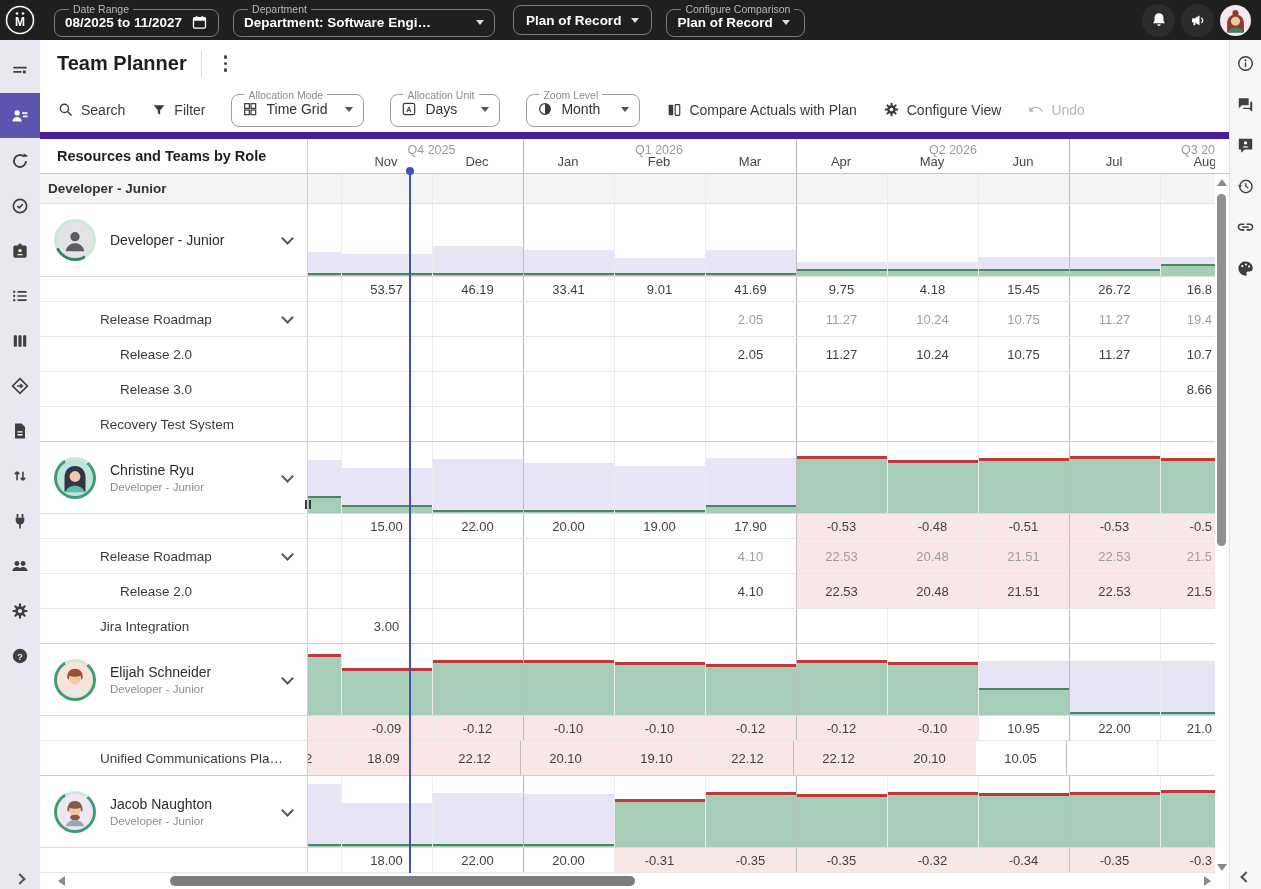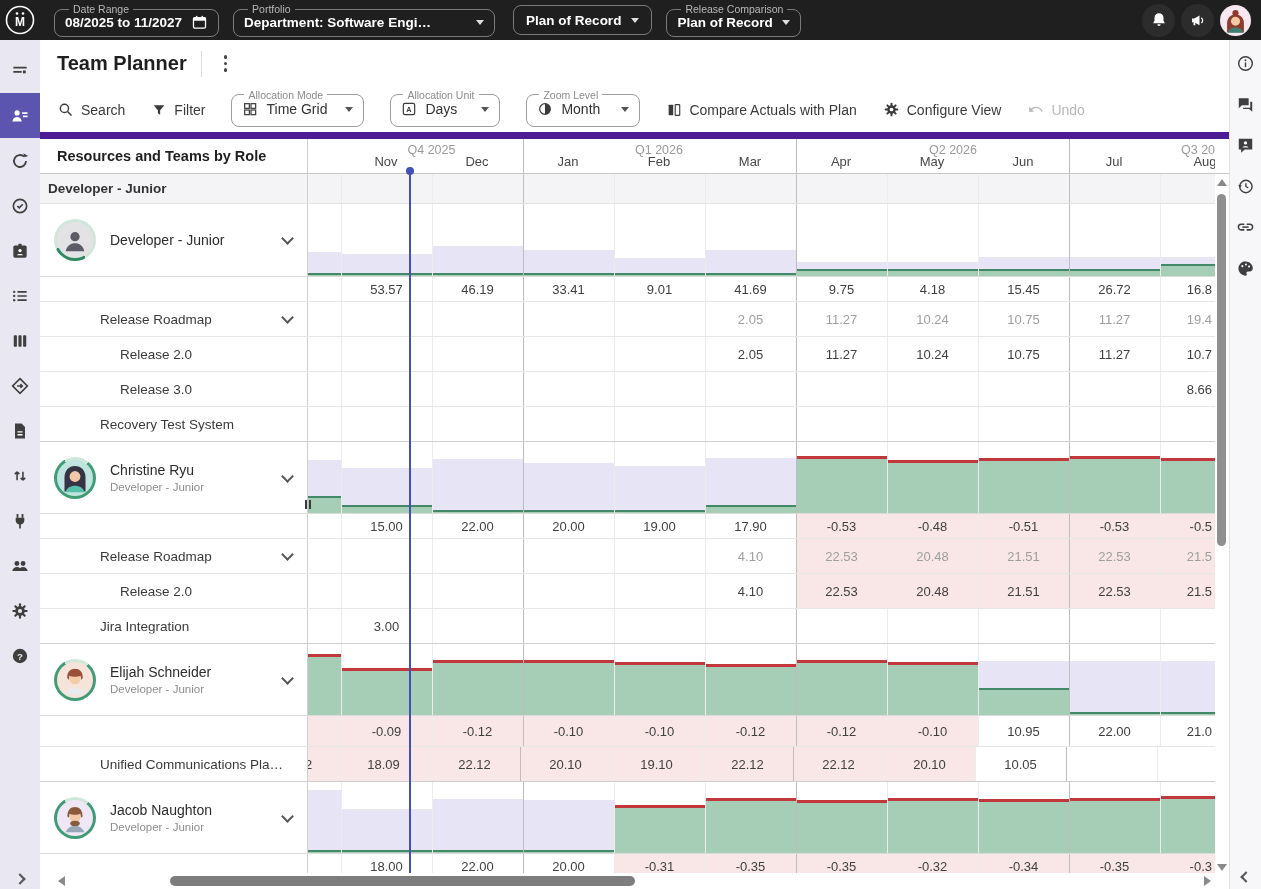--- a/index.html
+++ b/index.html
@@ -113,32 +113,32 @@
         <span class="tb-text">08/2025 to 11/2027</span>
         <svg width="17" height="17" viewBox="0 0 24 24">
           <rect x="3.5" y="5" width="17" height="15" rx="2" fill="none" stroke="#fff" stroke-width="1.8"></rect>
           <rect x="3.5" y="5" width="17" height="4.5" fill="#fff"></rect>
           <rect x="7" y="2.6" width="2" height="4" rx="1" fill="#fff"></rect>
             <rect x="15" y="2.6" width="2" height="4" rx="1" fill="#fff"></rect>
         </svg>
       </div>
     </fieldset>
     <fieldset class="tb-fieldset">
-      <legend>Portfolio</legend>
+      <legend>Department</legend>
       <div class="tb-inner" style="width:240px;justify-content:space-between">
         <span class="tb-text">Department: Software Engi…</span>
         <span class="caret"></span>
       </div>
     </fieldset>
     <div class="tb-plain">
       <span class="tb-text">Plan of Record</span>
       <span class="caret"></span>
     </div>
     <fieldset class="tb-fieldset">
-      <legend>Release Comparison</legend>
+      <legend>Configure Comparison</legend>
       <div class="tb-inner">
         <span class="tb-text">Plan of Record</span>
         <span class="caret"></span>
       </div>
     </fieldset>
     <div class="tb-right">
       <div class="tb-iconbtn">
         <svg width="18" height="18" viewBox="0 0 24 24">
           <path d="M12 3a6 6 0 0 0-6 6v4l-1.8 3.2h15.6L18 13V9a6 6 0 0 0-6-6z" fill="#fff"></path>
           <path d="M9.8 17.8a2.2 2.2 0 0 0 4.4 0z" fill="#fff"></path>
@@ -773,21 +773,21 @@
               <div class="cell bq" style="width: 91px;">
                 <div class="cap" style="height: 54px;"></div>
                 <div class="grn" style="height: 3px;"></div>
               </div>
               <div class="cell bm cl">
                 <div class="cap" style="height: 54px;"></div>
                 <div class="grn" style="height: 3px;"></div>
               </div>
             </div>
           </div>
-          <div class="grow row-vals" style="height: 32px;">
+          <div class="grow row-vals" style="height: 26px;">
             <div class="rleft"></div>
             <div class="rright">
               <div class="cell pink" style="width: 32.5px;"></div>
               <div class="cell bm pink" style="width: 91px;">-0.09</div>
               <div class="cell bm pink" style="width: 91px;">-0.12</div>
               <div class="cell bq pink" style="width: 91px;">-0.10</div>
               <div class="cell bm pink" style="width: 91px;">-0.10</div>
               <div class="cell bm pink" style="width: 91px;">-0.12</div>
               <div class="cell bq pink" style="width: 91px;">-0.12</div>
               <div class="cell bm pink" style="width: 91px;">-0.10</div>

